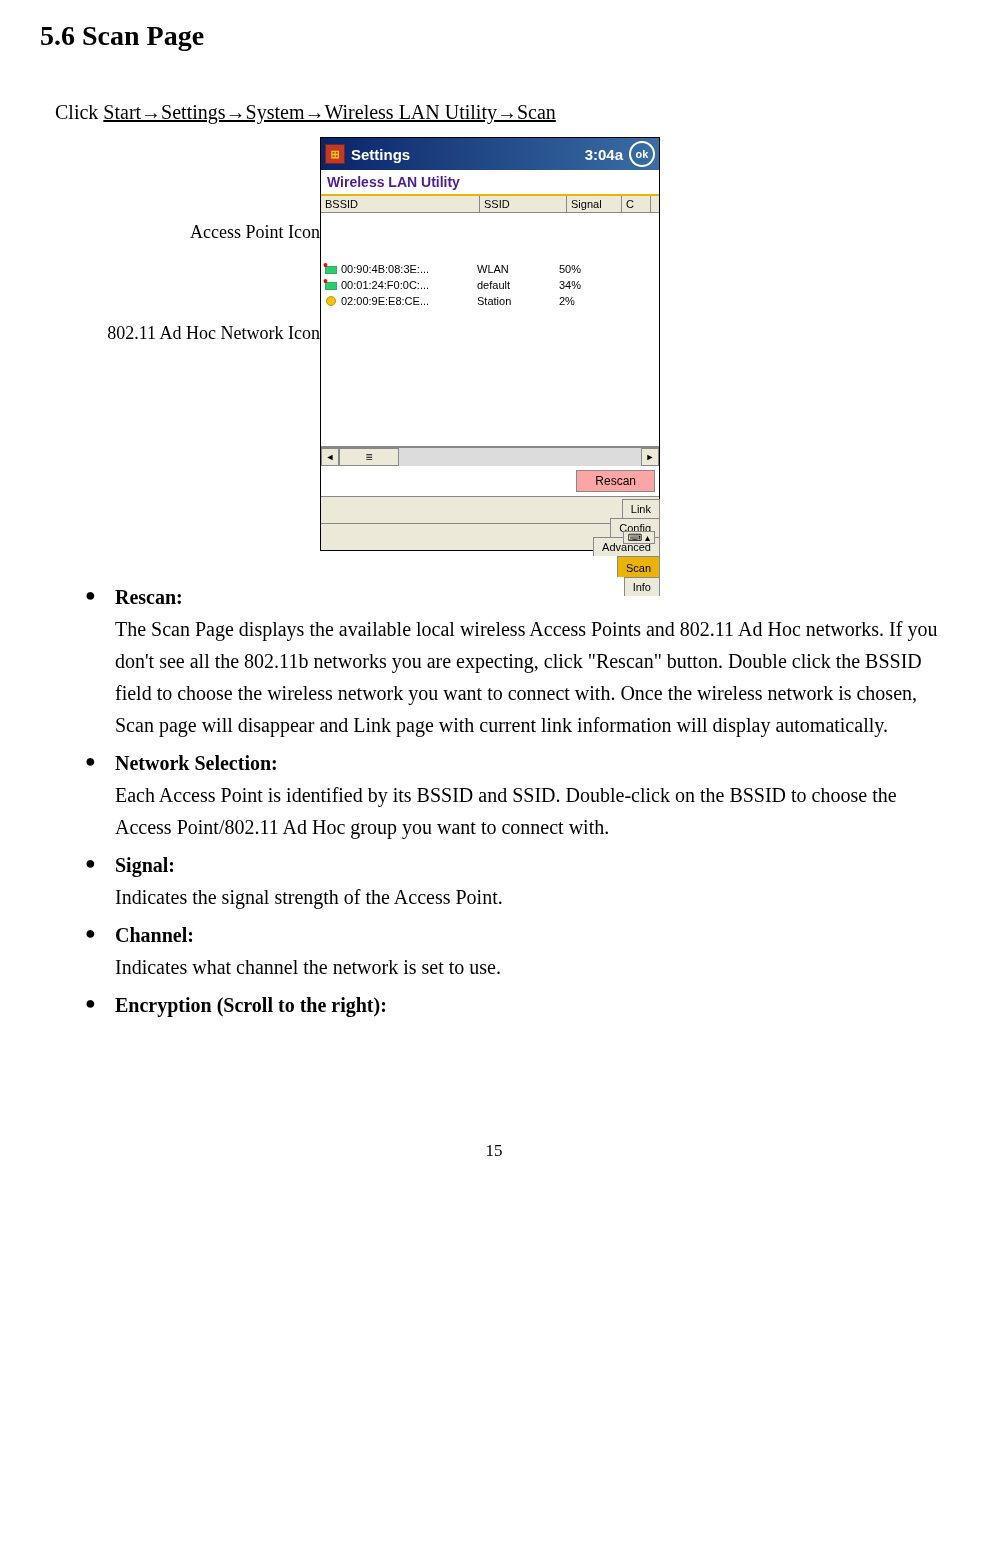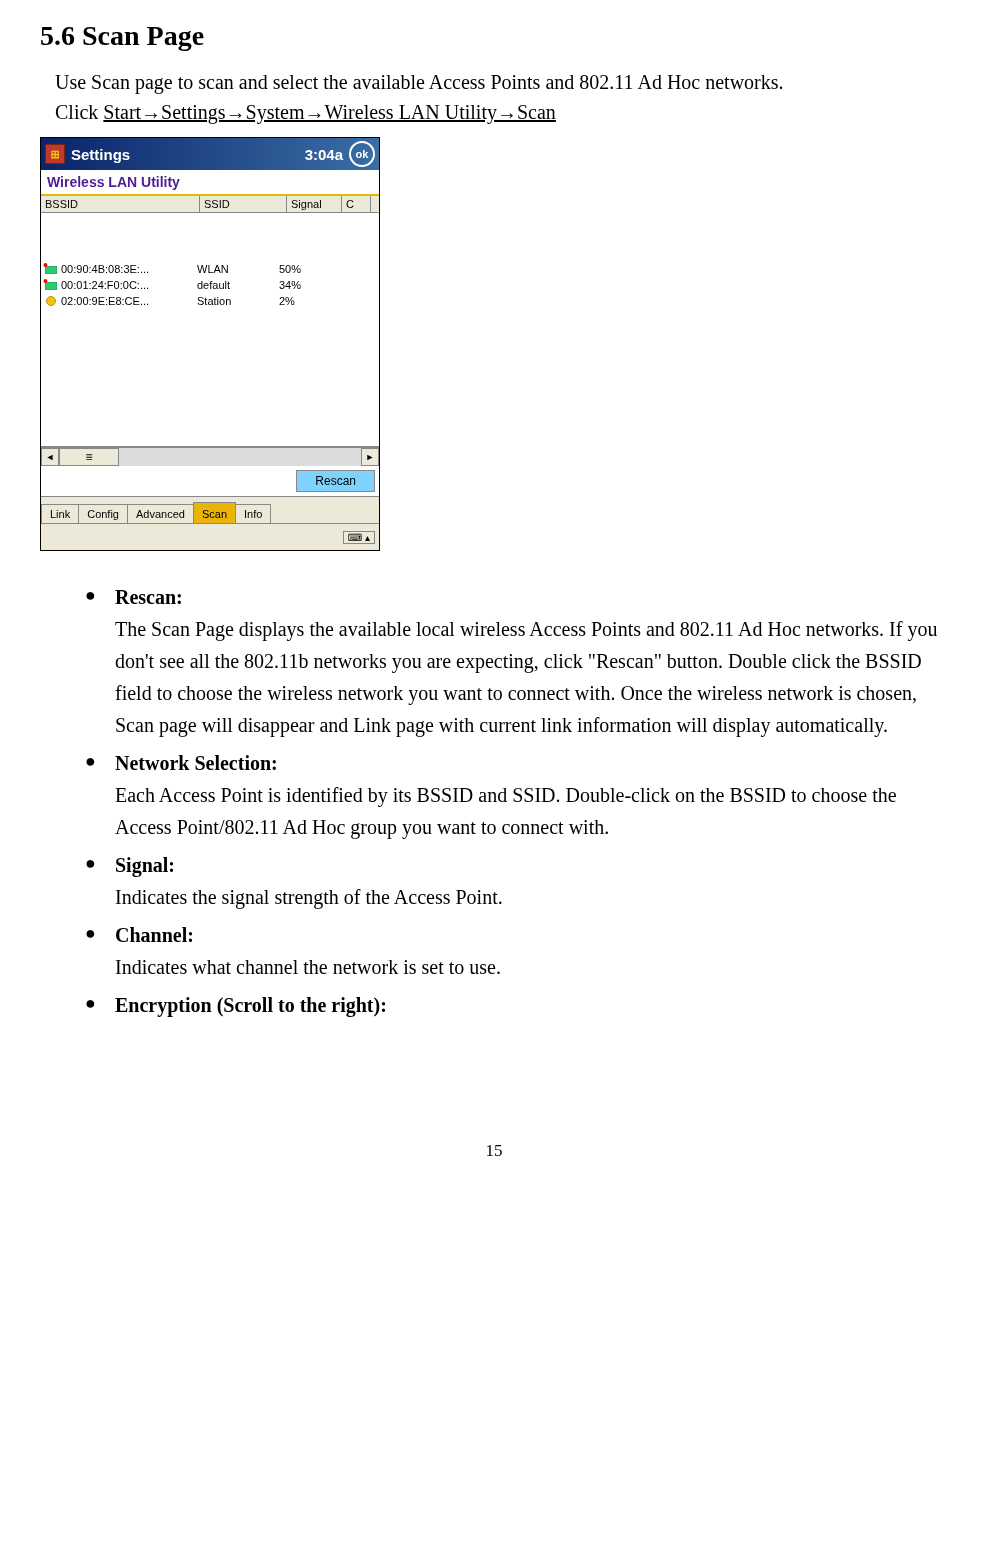--- a/index.html
+++ b/index.html
@@ -187,32 +187,33 @@
       box-sizing: border-box;
     }
     .sb-track { flex: 1; }
     .rescan-row {
       display: flex;
       justify-content: flex-end;
       padding: 4px;
       border-bottom: 1px solid #888;
     }
     .rescan-btn {
-      background: #7dd3fc;
+      background: #fca5a5;
       border: 1px solid #888;
       padding: 3px 18px;
       font-size: 12px;
     }
     .tabs {
       display: flex;
       background: #ece9d8;
       font-size: 11px;
       align-items: flex-end;
       height: 24px;
       padding-top: 2px;
+      flex-direction: column;
     }
     .tab {
       padding: 3px 8px;
       border: 1px solid #888;
       border-bottom: none;
       background: #ece9d8;
       margin-right: -1px;
     }
     .tab.active {
       background: #eab308;
@@ -259,25 +260,29 @@
       font-size: 17px;
       margin-top: 120px;
     }
   </style>
 </head>
 <body>
 
 <h2>5.6 Scan Page</h2>
 
 <div class="intro">
-  <span>Use Scan page to scan and select the available Access Points and 802.11 Ad Hoc networks.</span><br>
+  <br>
   <span>Click </span><span class="underline">Start→Settings→System→Wireless LAN Utility→Scan</span>
 </div>
 
 <div class="figure-area">
+  <div class="callouts">
+    <div class="callout-1">Access Point Icon</div>
+    <div>802.11 Ad Hoc Network Icon</div>
+  </div>
 
   <div class="screenshot">
     <div class="title-bar">
       <span class="title-bar-icon">⊞</span>
       <span class="title-bar-text">Settings</span>
       <span class="title-bar-time">3:04a</span>
       <span class="ok-btn">ok</span>
     </div>
     <div class="app-title">Wireless LAN Utility</div>
     <div class="list-header">

